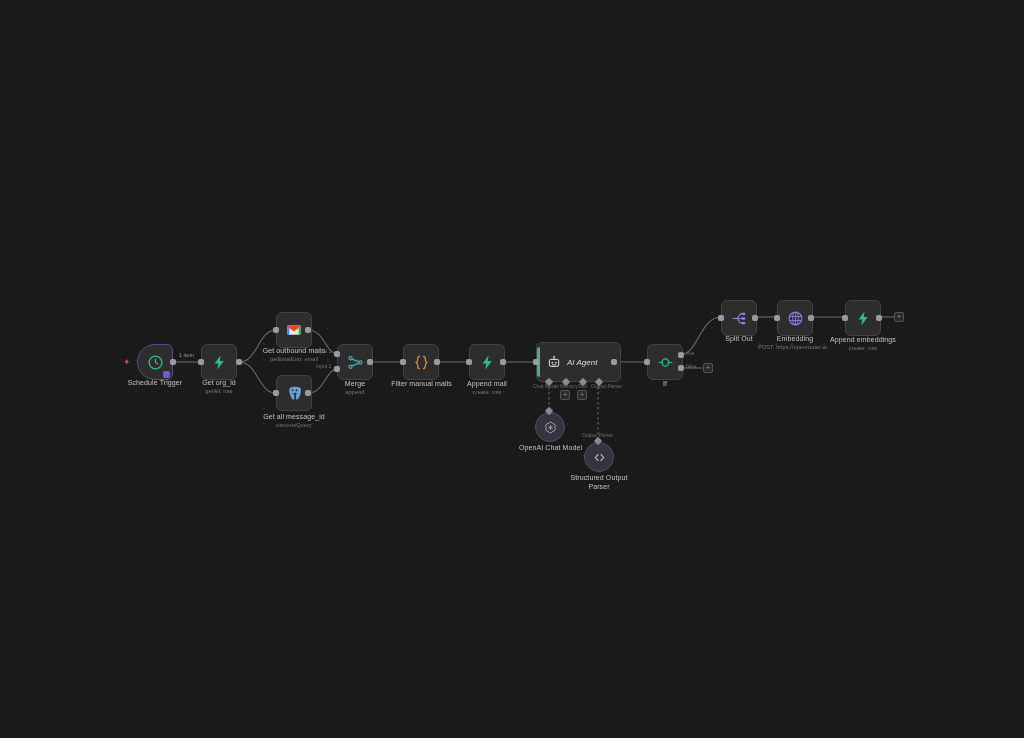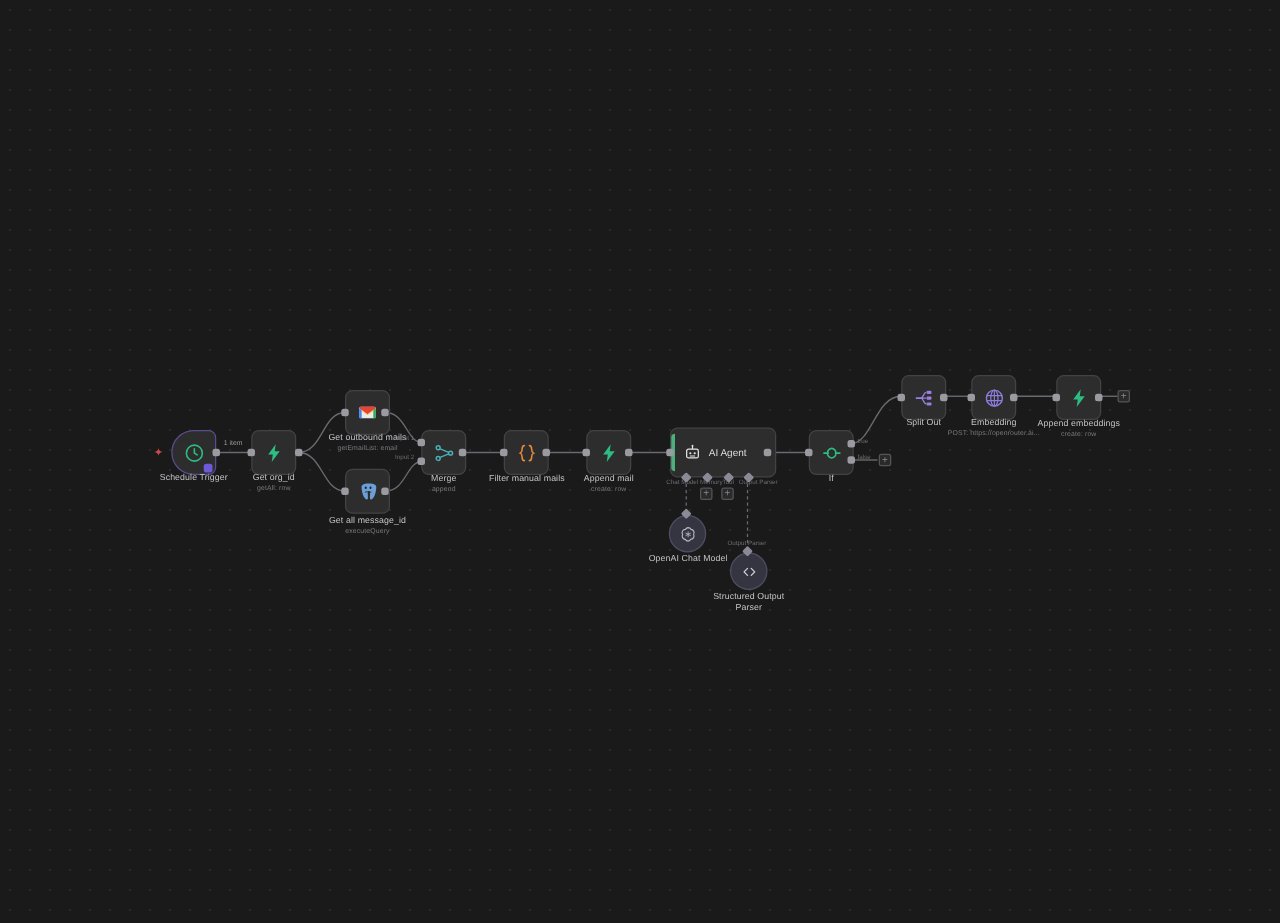--- a/index.html
+++ b/index.html
@@ -35,20 +35,21 @@
     width: 36px; height: 36px;
     border-color: #5a4d8c;
     border-top-left-radius: 18px;
     border-bottom-left-radius: 18px;
   }
   .node.wide {
     width: 85px; height: 40px;
     justify-content: flex-start;
     padding-left: 6px;
     gap: 6px;
+    font-style: italic;
   }
   .node.circ {
     width: 30px; height: 30px; border-radius: 50%;
     background: #353542;
     border-color: #4e4e62;
   }
   .node-left-bar {
     position: absolute; left: 0; top: 4px; bottom: 4px;
     width: 3px; border-radius: 3px 0 0 3px;
     background: #4caf7d;

